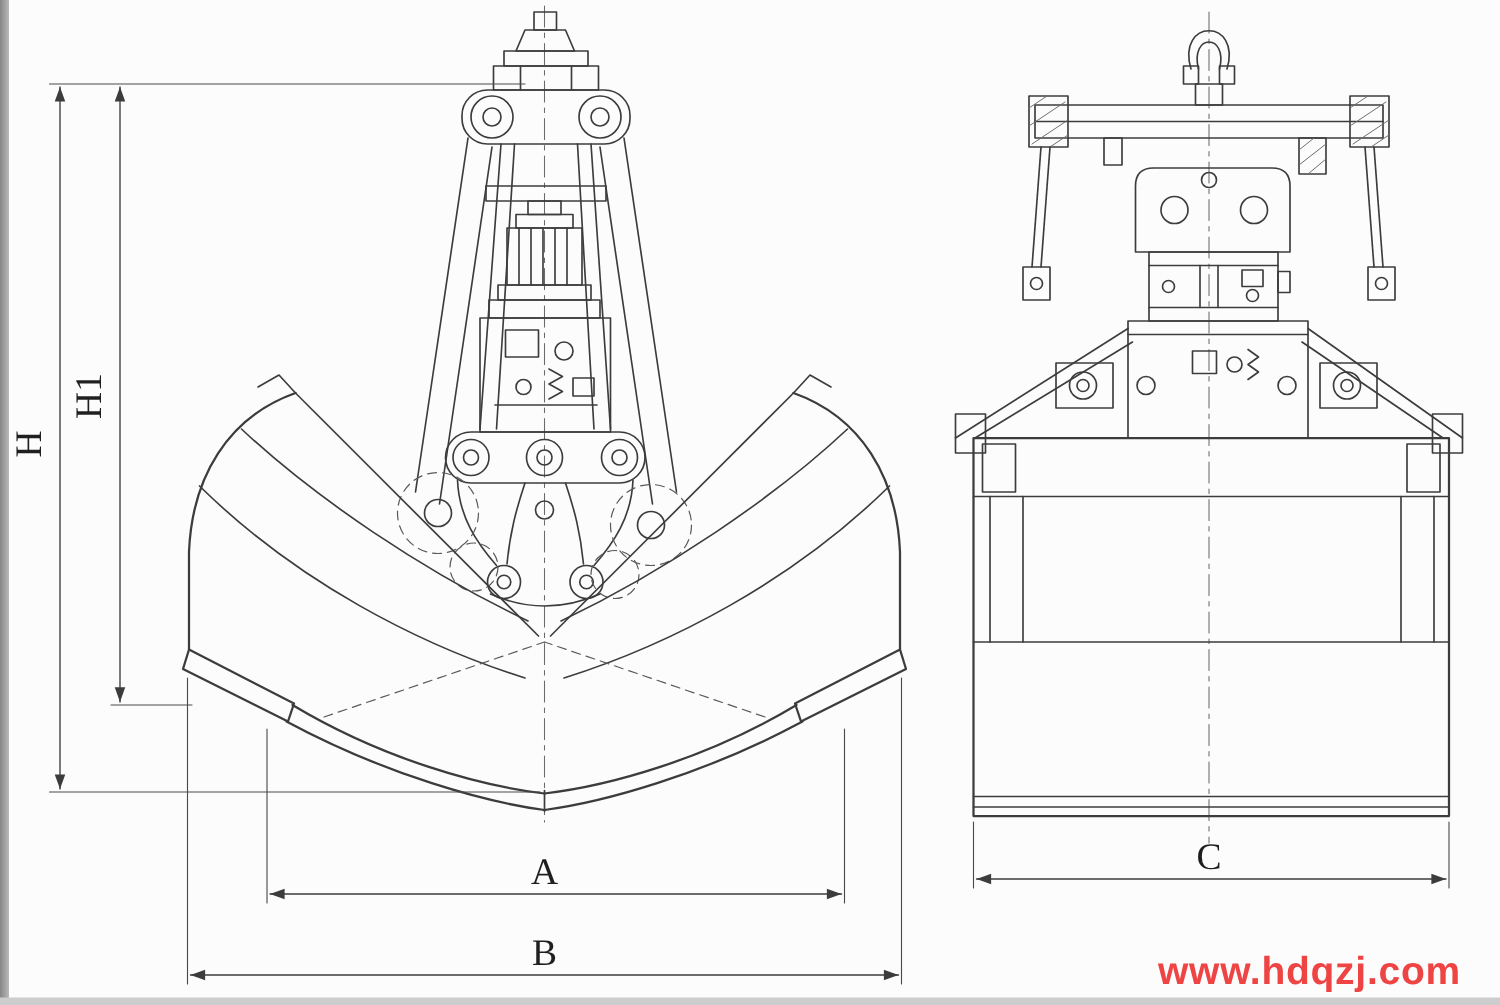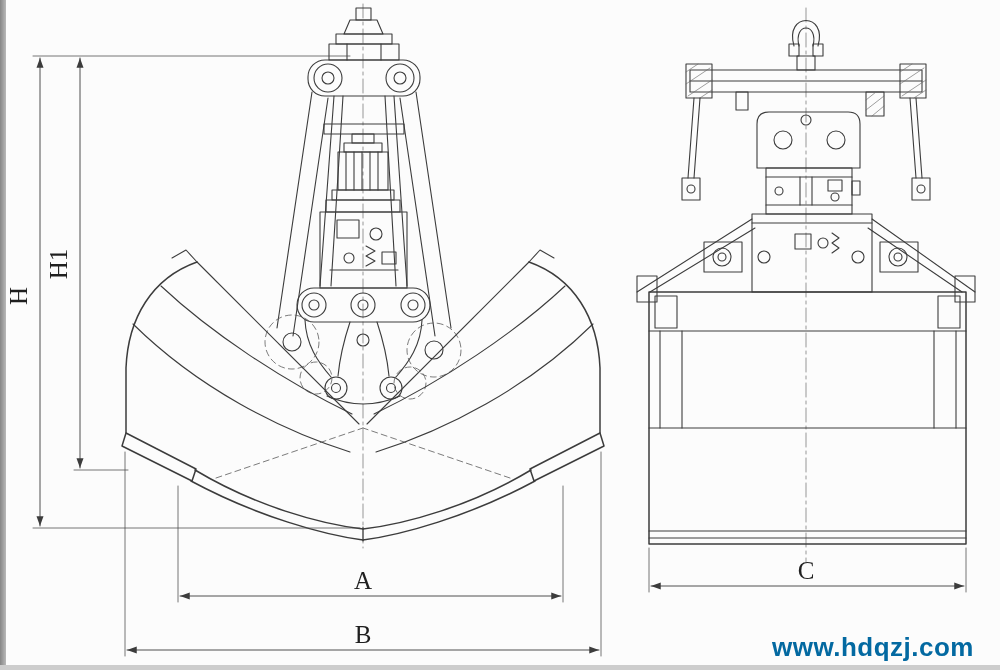--- a/index.html
+++ b/index.html
@@ -307,19 +307,19 @@
     </g>
 
     <g>
       <line class="dim" x1="651" y1="586" x2="964" y2="586" marker-start="url(#arrow)" marker-end="url(#arrow)"></line>
       <text class="dim-text" x="806" y="579">C</text>
     </g>
   </g>
 </svg>
 
 
-<div class="watermark" style="color: #0369a1;">www.hdqzj.com</div>
+<div class="watermark" style="color: #ef4444;">www.hdqzj.com</div>
 
 
 <div class="scan-edge-left"></div>
 <div class="scan-edge-bottom"></div>
 
 </div>
 
 </body></html>

